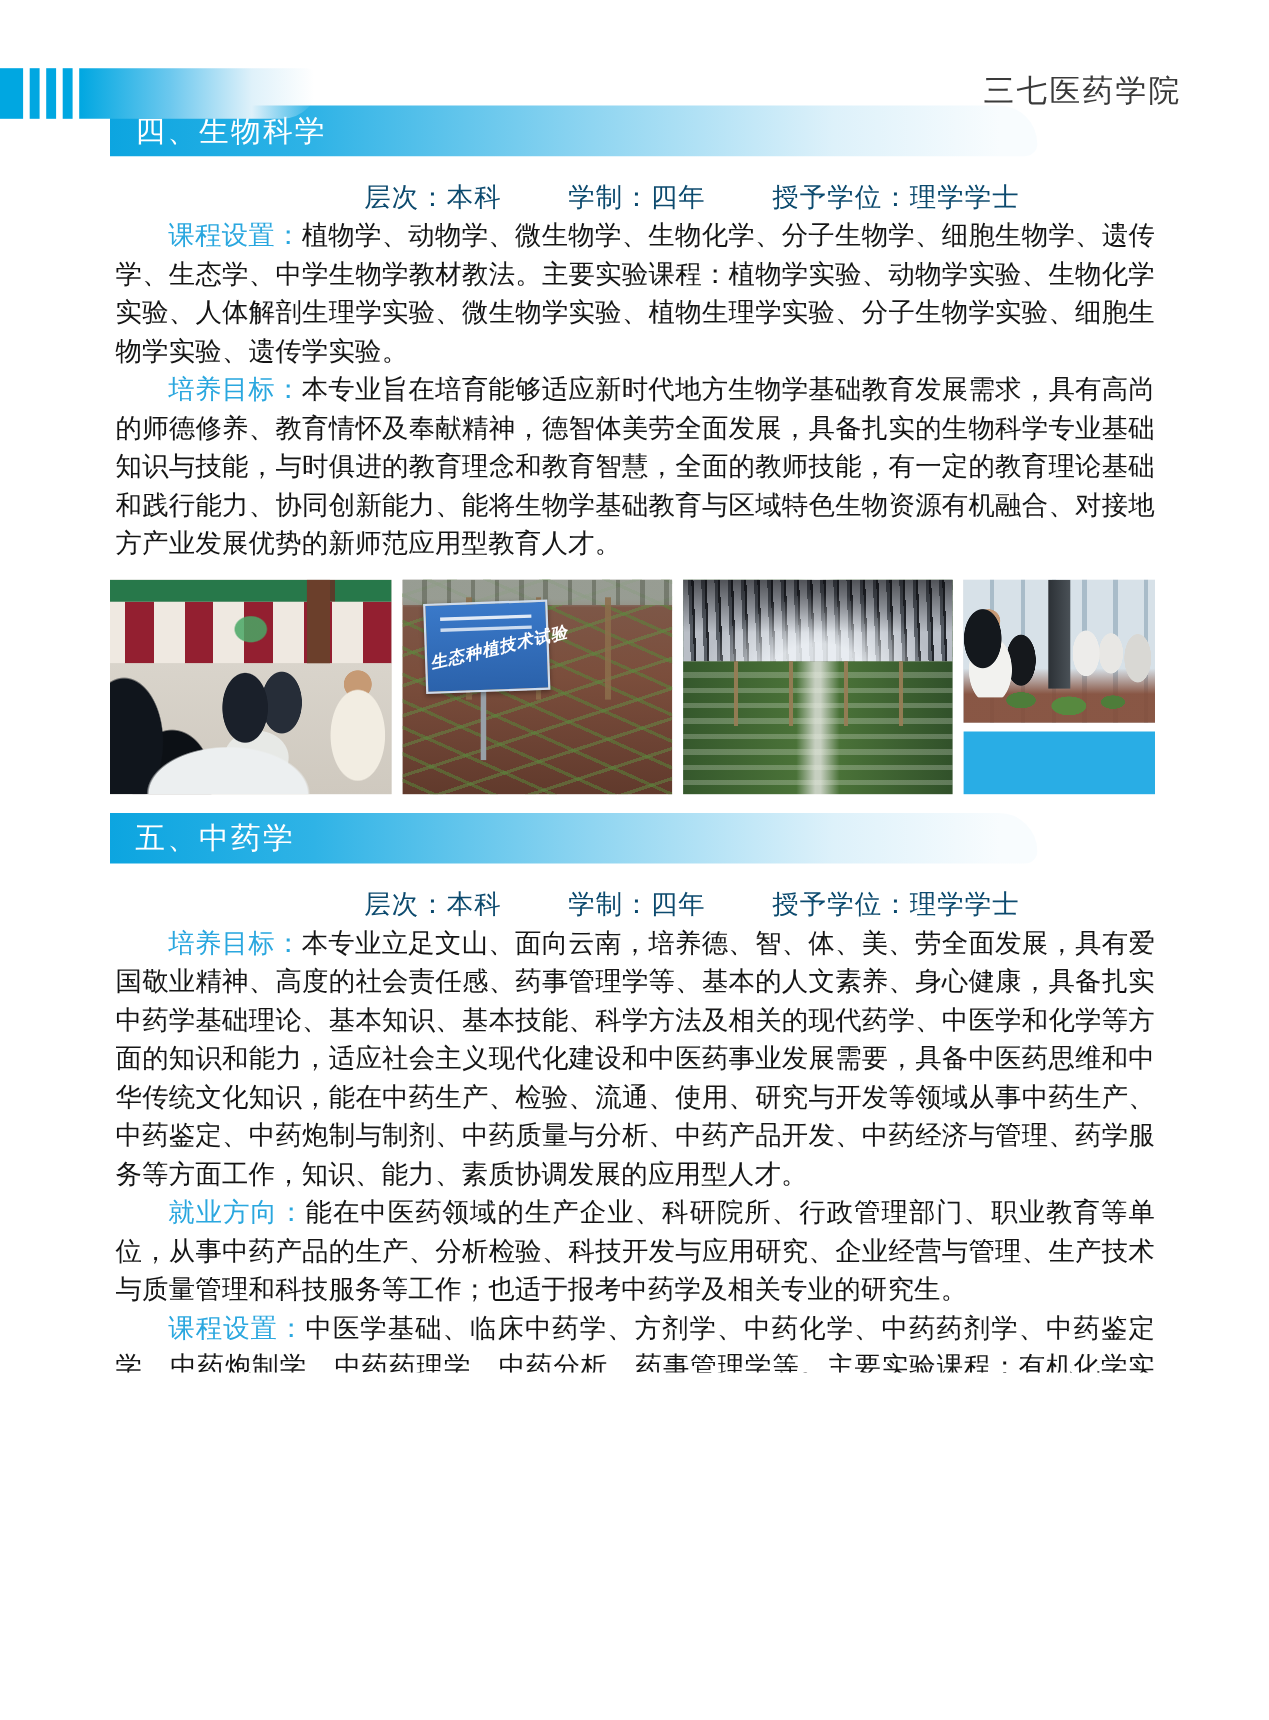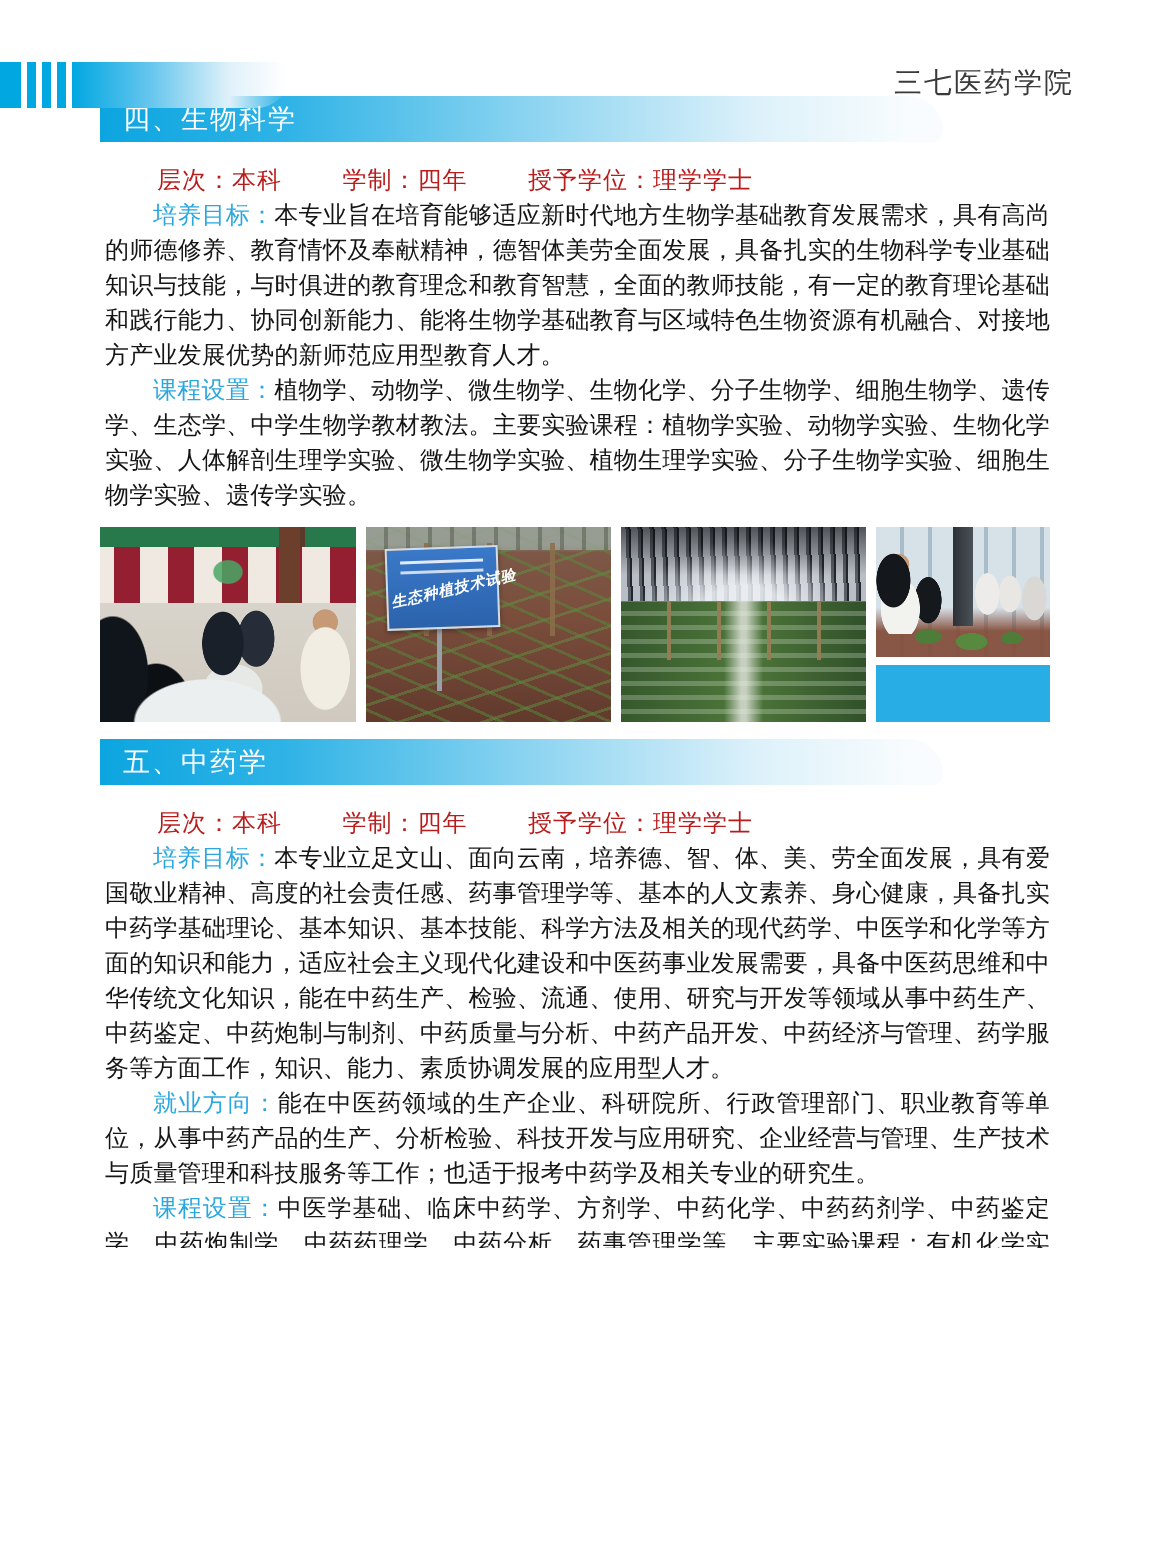--- a/index.html
+++ b/index.html
@@ -32,22 +32,23 @@
   .content { padding-top:96px; }
   .sec-bar {
     margin-left:100px; width:843px; height:46px;
     display:flex; align-items:center; padding-left:23px;
     background: linear-gradient(90deg,#0ca5e0 0%,#2fb3e6 22%,#8fd5f1 52%,#ddf1fa 78%,#f8fcfe 96%);
     border-radius: 0 50px 16px 0;
     color:#ffffff; font-size:27px; letter-spacing:2px;
   }
   .meta {
     margin:20px 0 0 157px;
-    font-size:24px; line-height:35px; color:#b91c1c; letter-spacing:1px;
+    font-size:24px; line-height:35px; color:#0c4a6e; letter-spacing:1px;
     white-space:nowrap;
+    text-align:center;
   }
   .meta span { margin-right:2.2em; }
   .paras { margin:0 105px; width:945px; }
   .paras p {
     margin:0; text-indent:2em;
     font-size:24px; line-height:35px; letter-spacing:0.2px;
     text-align:justify; color:#151515;
   }
   .paras .plabel { color:#2aa7df; }
 
@@ -165,24 +166,24 @@
     <div class="sec-bar">
       <span>四、生物科学</span>
     </div>
     <div class="meta">
       <span>层次：本科</span>
       <span>学制：四年</span>
       <span>授予学位：理学学士</span>
     </div>
     <div class="paras">
       <p>
+        <span class="plabel">课程设置：</span><span>植物学、动物学、微生物学、生物化学、分子生物学、细胞生物学、遗传学、生态学、中学生物学教材教法。主要实验课程：植物学实验、动物学实验、生物化学实验、人体解剖生理学实验、微生物学实验、植物生理学实验、分子生物学实验、细胞生物学实验、遗传学实验。</span>
+      </p>
+      <p>
         <span class="plabel">培养目标：</span><span>本专业旨在培育能够适应新时代地方生物学基础教育发展需求，具有高尚的师德修养、教育情怀及奉献精神，德智体美劳全面发展，具备扎实的生物科学专业基础知识与技能，与时俱进的教育理念和教育智慧，全面的教师技能，有一定的教育理论基础和践行能力、协同创新能力、能将生物学基础教育与区域特色生物资源有机融合、对接地方产业发展优势的新师范应用型教育人才。</span>
-      </p>
-      <p>
-        <span class="plabel">课程设置：</span><span>植物学、动物学、微生物学、生物化学、分子生物学、细胞生物学、遗传学、生态学、中学生物学教材教法。主要实验课程：植物学实验、动物学实验、生物化学实验、人体解剖生理学实验、微生物学实验、植物生理学实验、分子生物学实验、细胞生物学实验、遗传学实验。</span>
       </p>
     </div>
 
     <div class="photo-row">
       <div class="photo p1 photo--exhibit">
         <i class="e-wall"></i>
         <i class="e-green"></i>
         <i class="e-pillar"></i>
         <i class="e-leaf"></i>
         <i class="e-lower"></i>

